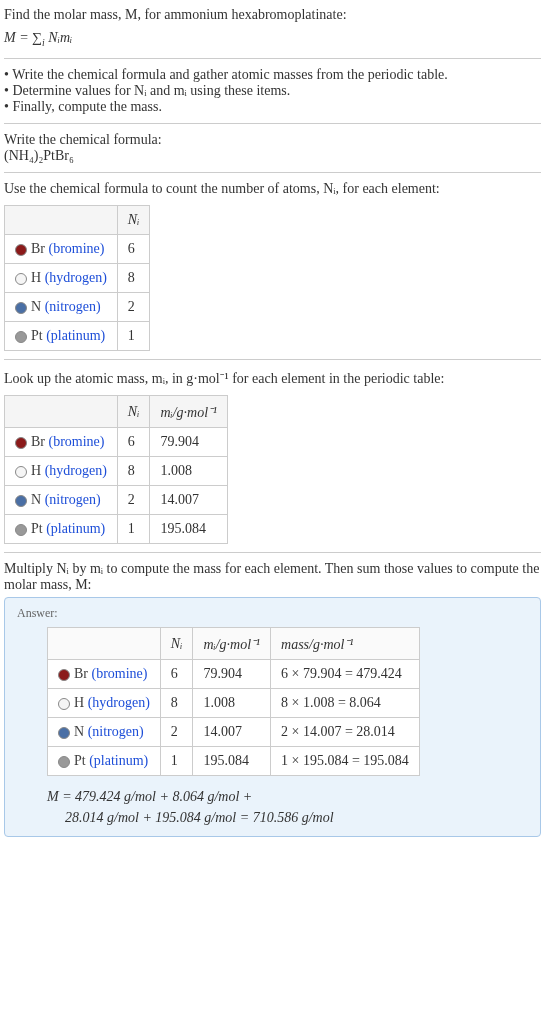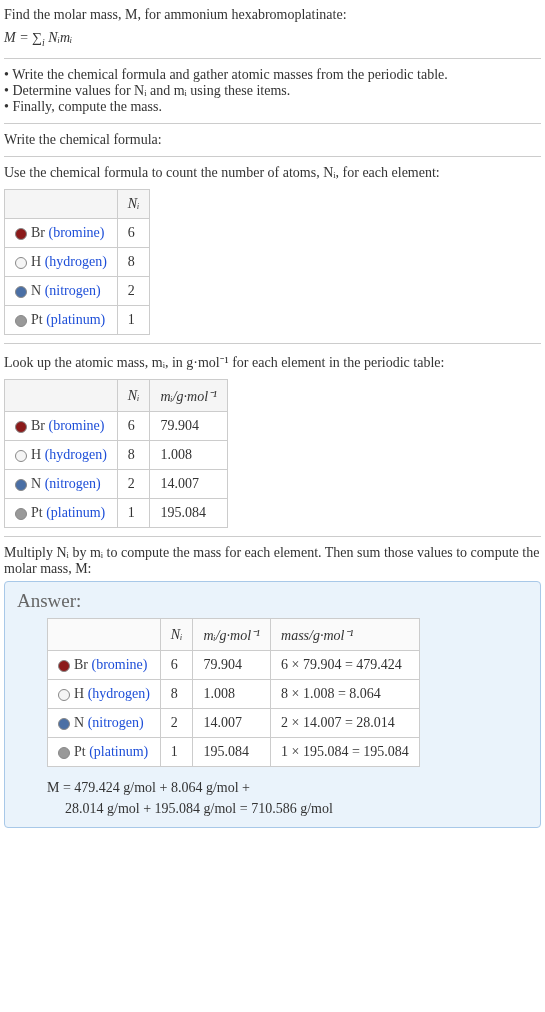--- a/index.html
+++ b/index.html
@@ -83,31 +83,32 @@
     }
     .answer-box {
       border: 1px solid #a8c8e8;
       background: #eaf3fb;
       border-radius: 4px;
       padding: 8px 12px;
       margin-top: 4px;
     }
     .answer-label {
       color: #666;
-      font-size: 19px;
+      font-size: 12px;
       margin-bottom: 6px;
     }
     .answer-box table {
       background: #fff;
       margin: 6px 0 10px 30px;
     }
     .answer-box th {
       background: #fafafa;
     }
     .final-calc {
+      font-style: italic;
       margin-left: 30px;
       line-height: 1.5;
     }
     .indent {
       margin-left: 18px;
     }
   </style>
 </head>
 <body>
 
@@ -125,20 +126,21 @@
     <div class="plan-item">• Write the chemical formula and gather atomic masses from the periodic table.</div>
     <div class="plan-item">• Determine values for Nᵢ and mᵢ using these items.</div>
     <div class="plan-item">• Finally, compute the mass.</div>
   </div>
 </div>
 
 <hr>
 
 <div class="section">
   <div>Write the chemical formula:</div>
+  <div>(NH₄)₂PtBr₆</div>
 </div>
 
 <hr>
 
 <div class="section">
   <div>Use the chemical formula to count the number of atoms, Nᵢ, for each element:</div>
   <table>
     <tbody>
         <tr>
       <th></th>

